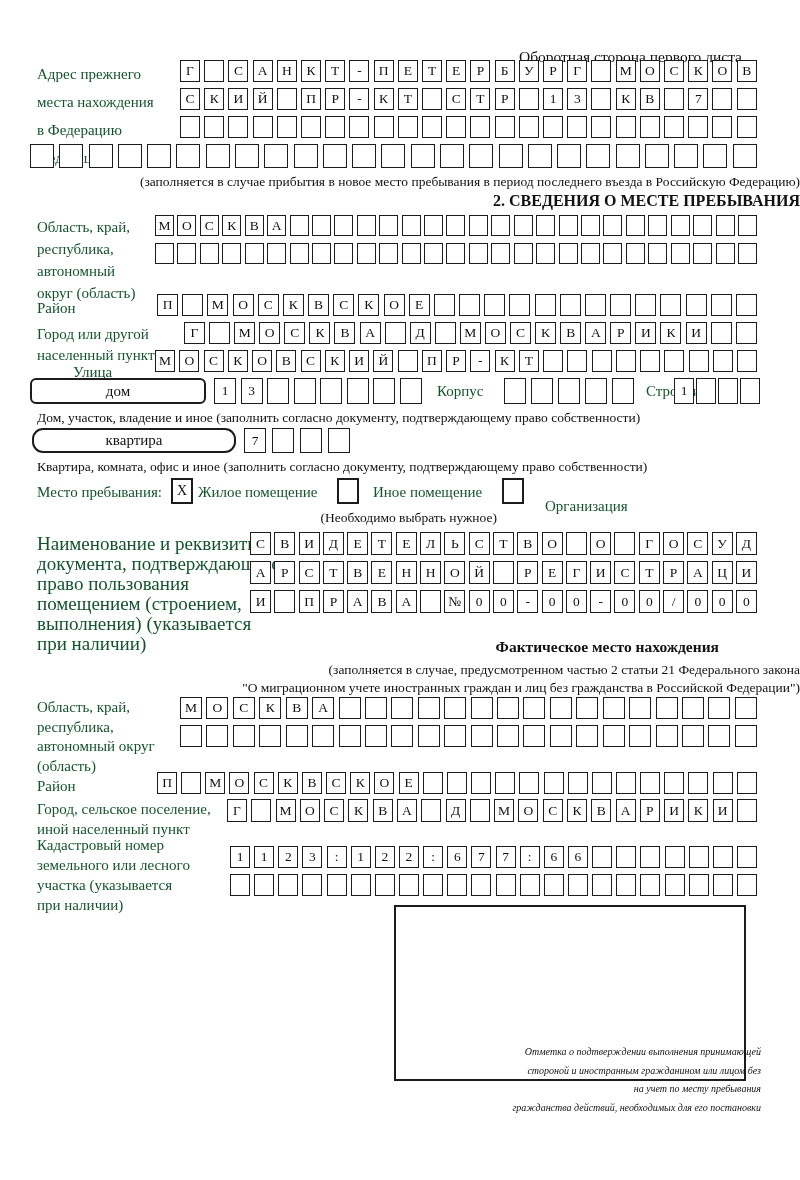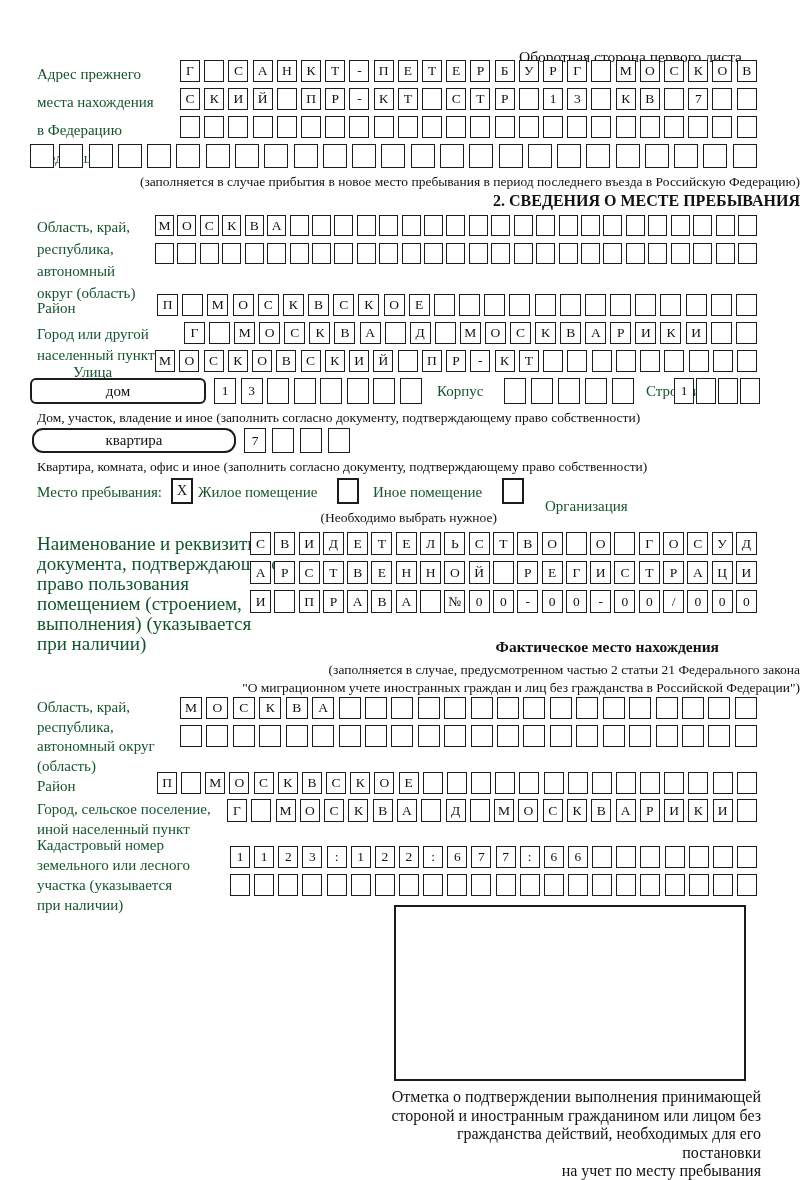--- a/index.html
+++ b/index.html
@@ -585,20 +585,20 @@
       <span class="cell"></span>
       <span class="cell"></span>
       <span class="cell"></span>
       <span class="cell"></span>
       <span class="cell"></span>
       <span class="cell"></span>
       <span class="cell"></span>
     </div>
 
   <div class="bigbox" style="left:394px;top:905px;width:352px;height:176px;"></div>
-  <div class="note center" style="left:385px;top:1088px;width:376px;line-height:18.5px;font-size:16px;">
+  <div class="note center" style="left:385px;top:1043px;width:376px;line-height:18.5px;font-size:10px;font-style:italic;">
     <div>Отметка о подтверждении выполнения принимающей</div>
     <div>стороной и иностранным гражданином или лицом без</div>
+    <div>на учет по месту пребывания</div>
     <div>гражданства действий, необходимых для его постановки</div>
-    <div>на учет по месту пребывания</div>
   </div>
 
 </div>
 
 </body></html>

